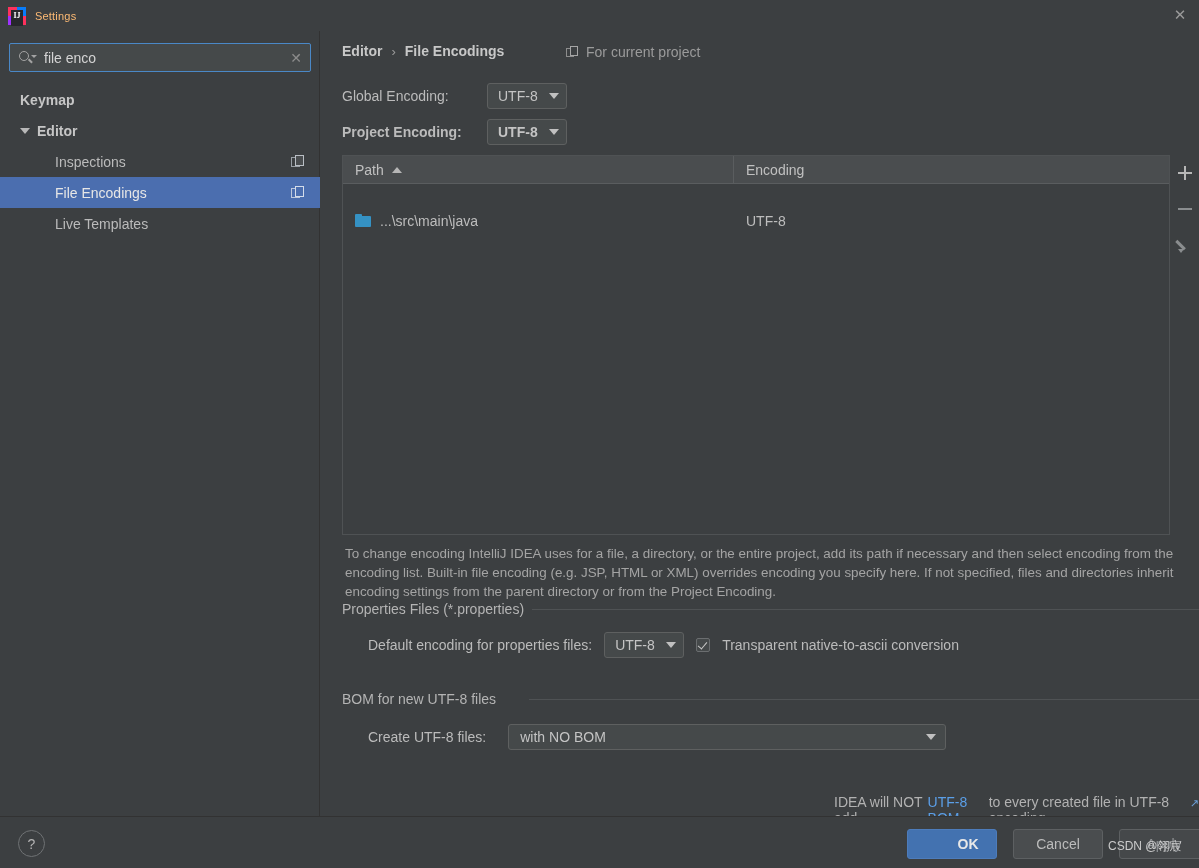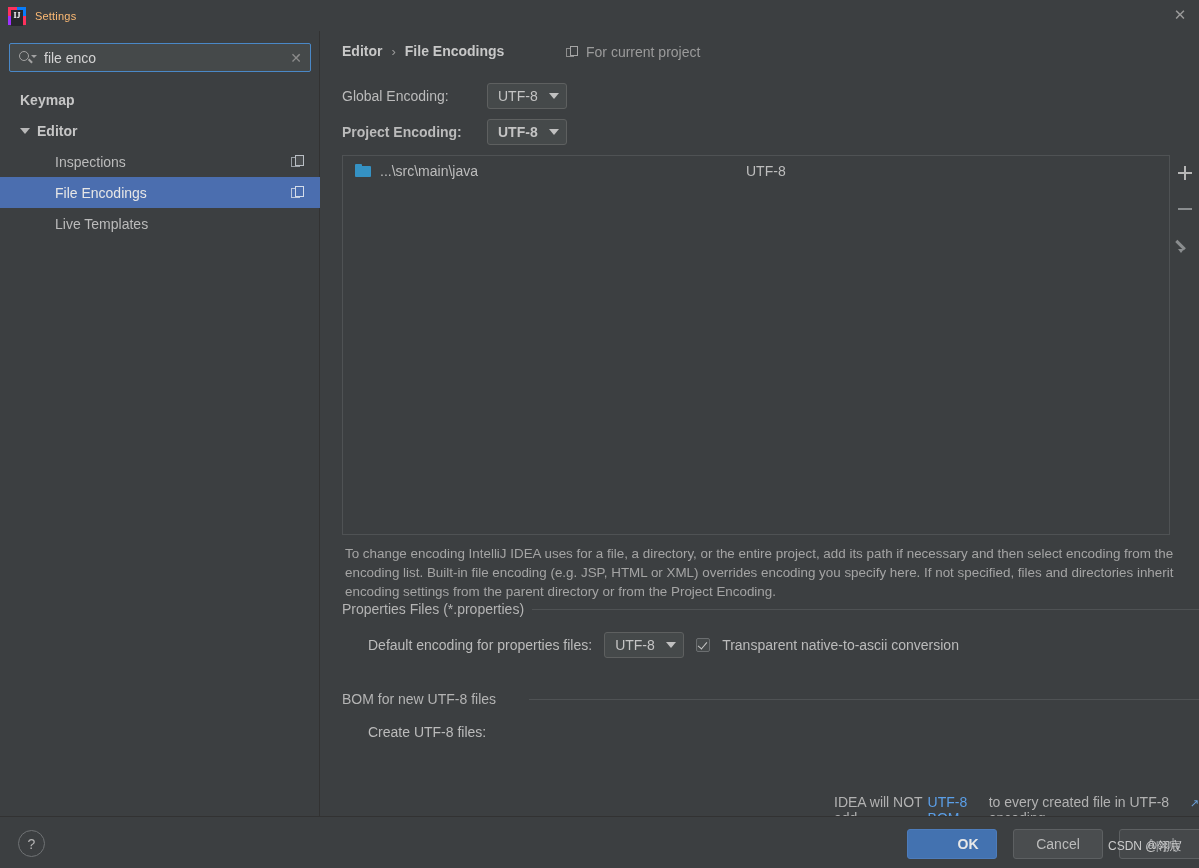--- a/index.html
+++ b/index.html
@@ -154,21 +154,21 @@
   }
   #thead .th {
     font-size:14px; color:#c0c0c0; display:flex; align-items:center; gap:8px;
     height:28px; padding-left:12px;
   }
   #thead .th.path { width:391px; border-right:1px solid #5a5d5f; }
   #thead .th.enc { flex:1; }
   .sortasc { width:0; height:0;
     border-left:5px solid transparent; border-right:5px solid transparent;
     border-bottom:6px solid #b6b6b6; }
-  .trow { display:flex; height:29px; align-items:center; }
+  .trow { display:flex; height:29px; align-items:center;margin-top:22px; }
   .trow .cell-path { width:391px; display:flex; align-items:center; gap:9px; padding-left:12px; }
   .trow .cell-enc { flex:1; padding-left:12px; color:#bdbdbd; font-size:14px; }
   .folder { width:16px; height:13px; position:relative; flex:none; }
   .folder .tab { position:absolute; left:0; top:0; width:7px; height:3px; background:#3592c4; border-radius:1px 1px 0 0; }
   .folder .bd { position:absolute; left:0; top:2px; width:16px; height:11px; background:#3592c4; border-radius:1px; }
   .path-text { color:#bdbdbd; font-size:14px; }
 
   #tbtns { position:absolute; left:850px; top:124px; width:28px; }
   .tbtn { width:28px; height:36px; display:flex; align-items:center; justify-content:center; cursor:pointer; }
   .plus { position:relative; width:14px; height:14px; }
@@ -327,20 +327,29 @@
 
     <div class="field-row" style="top:88px;font-weight:bold;">
       <span class="field-label" style="width:145px;">Project Encoding:</span>
       <div class="combo">
         <span>UTF-8</span>
         <span class="arrow"></span>
       </div>
     </div>
 
     <div id="tablebox">
+      <div id="thead">
+        <div class="th path">
+          <span>Path</span>
+          <span class="sortasc"></span>
+        </div>
+        <div class="th enc">
+          <span>Encoding</span>
+        </div>
+      </div>
       <div id="tbody">
           <div class="trow">
             <div class="cell-path">
               <span class="folder">
                 <span class="tab"></span>
                 <span class="bd"></span>
               </span>
               <span class="path-text">...\src\main\java</span>
             </div>
             <div class="cell-enc">UTF-8</div>
@@ -382,20 +391,24 @@
       <span class="field-label">Transparent native-to-ascii conversion</span>
     </div>
 
     <div class="group" style="top:660px;gap:33px;">
       <span class="gtitle">BOM for new UTF-8 files</span>
       <span class="gline"></span>
     </div>
 
     <div class="field-row" style="top:693px;left:47px;gap:22px;">
       <span class="field-label">Create UTF-8 files:</span>
+      <div class="combo wide">
+        <span>with NO BOM</span>
+        <span class="arrow"></span>
+      </div>
     </div>
 
     <div id="bomnote">
       <span>IDEA will NOT add </span>
         <a href="#">UTF-8 BOM</a>
         <span> to every created file in UTF-8 encoding</span>
         <span class="ext">↗</span>
     </div>
 
   </div>

